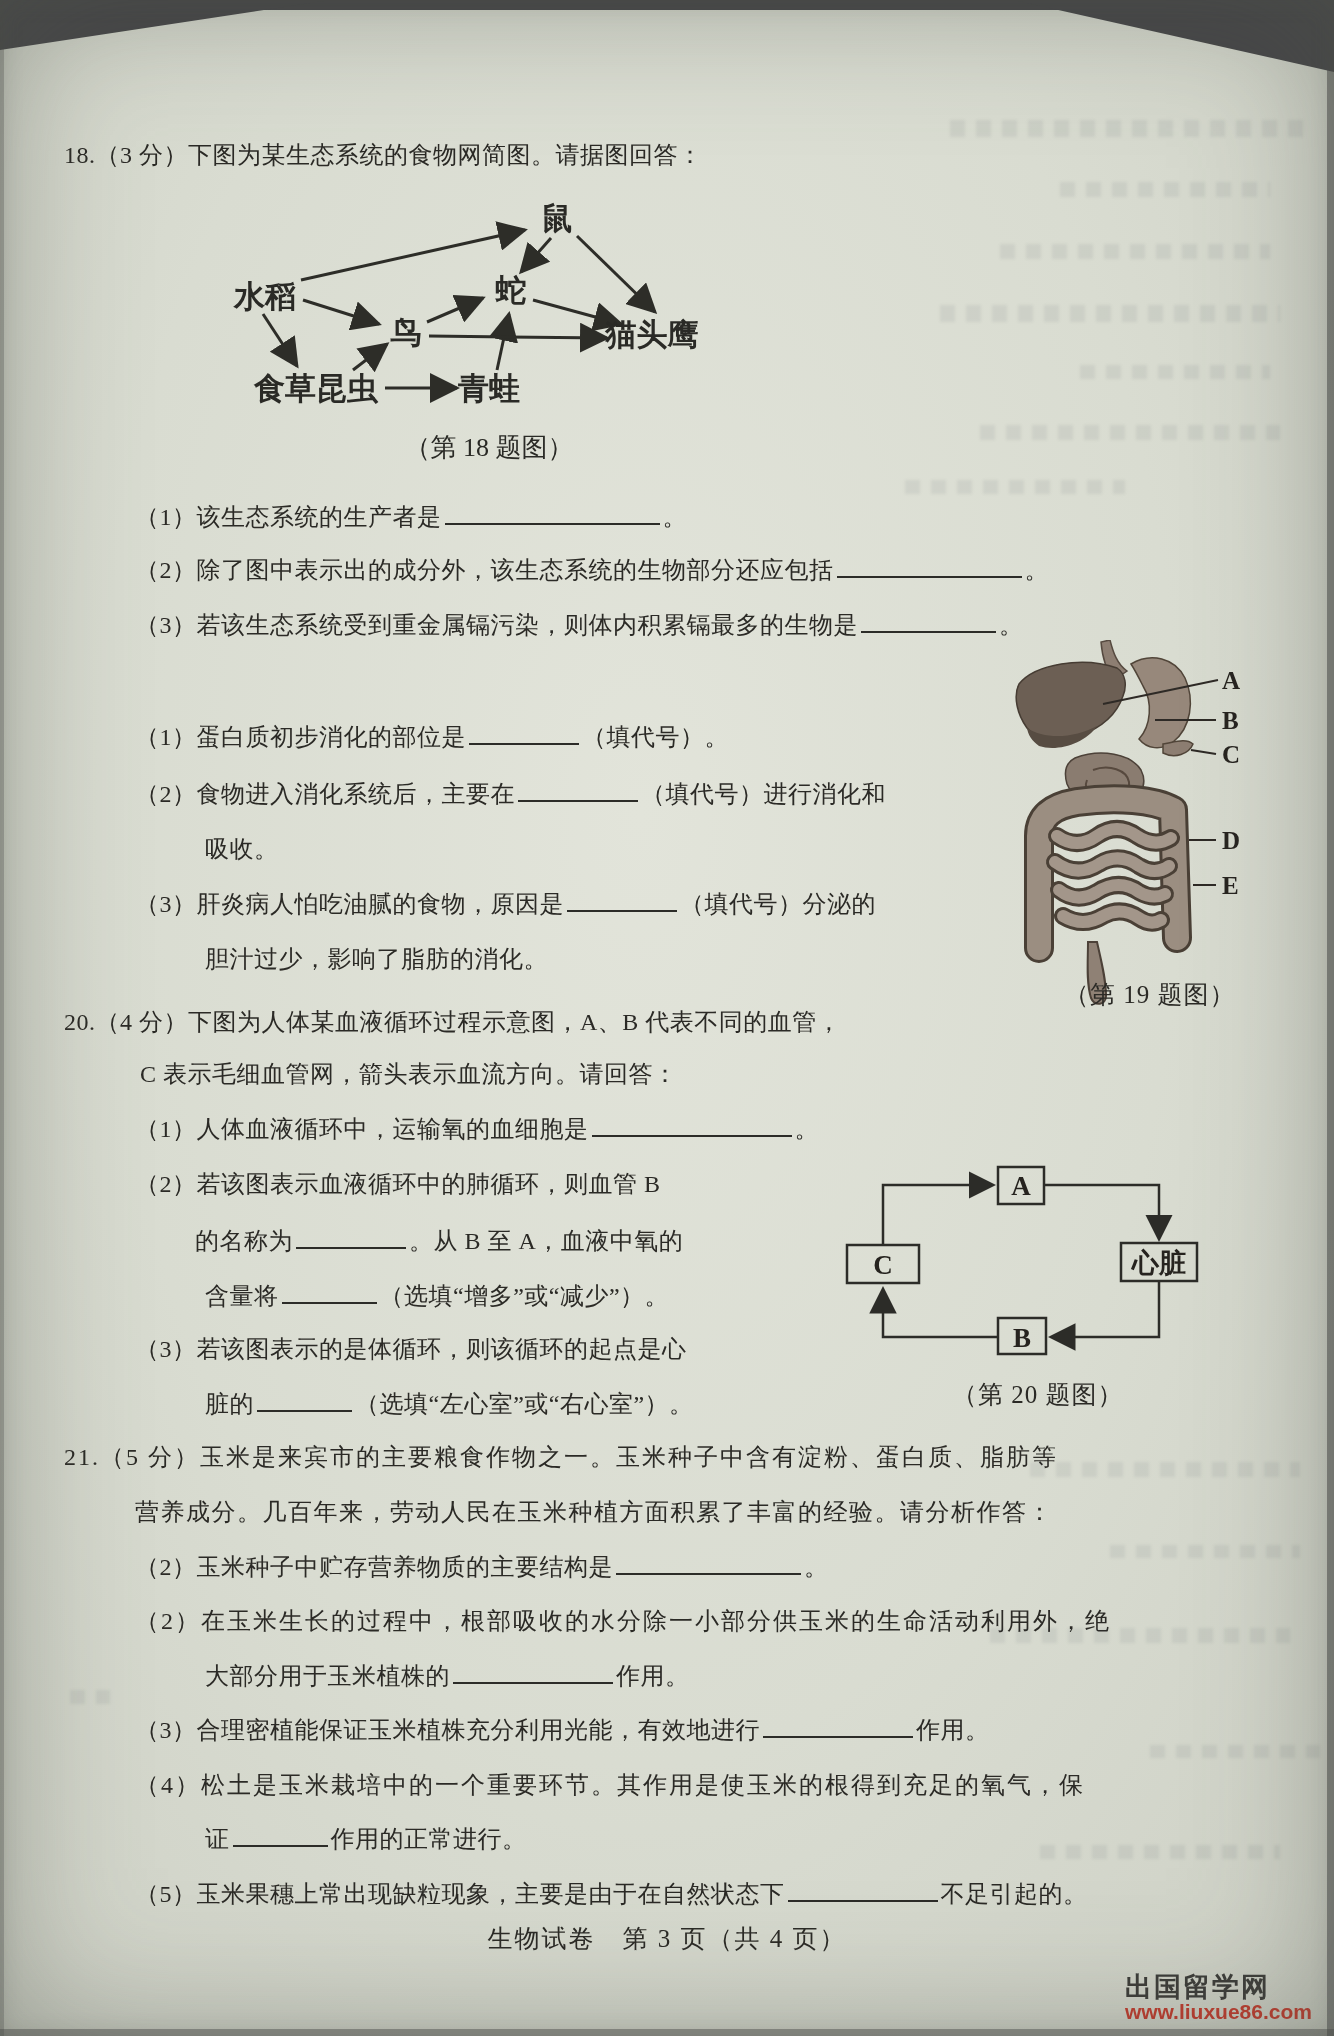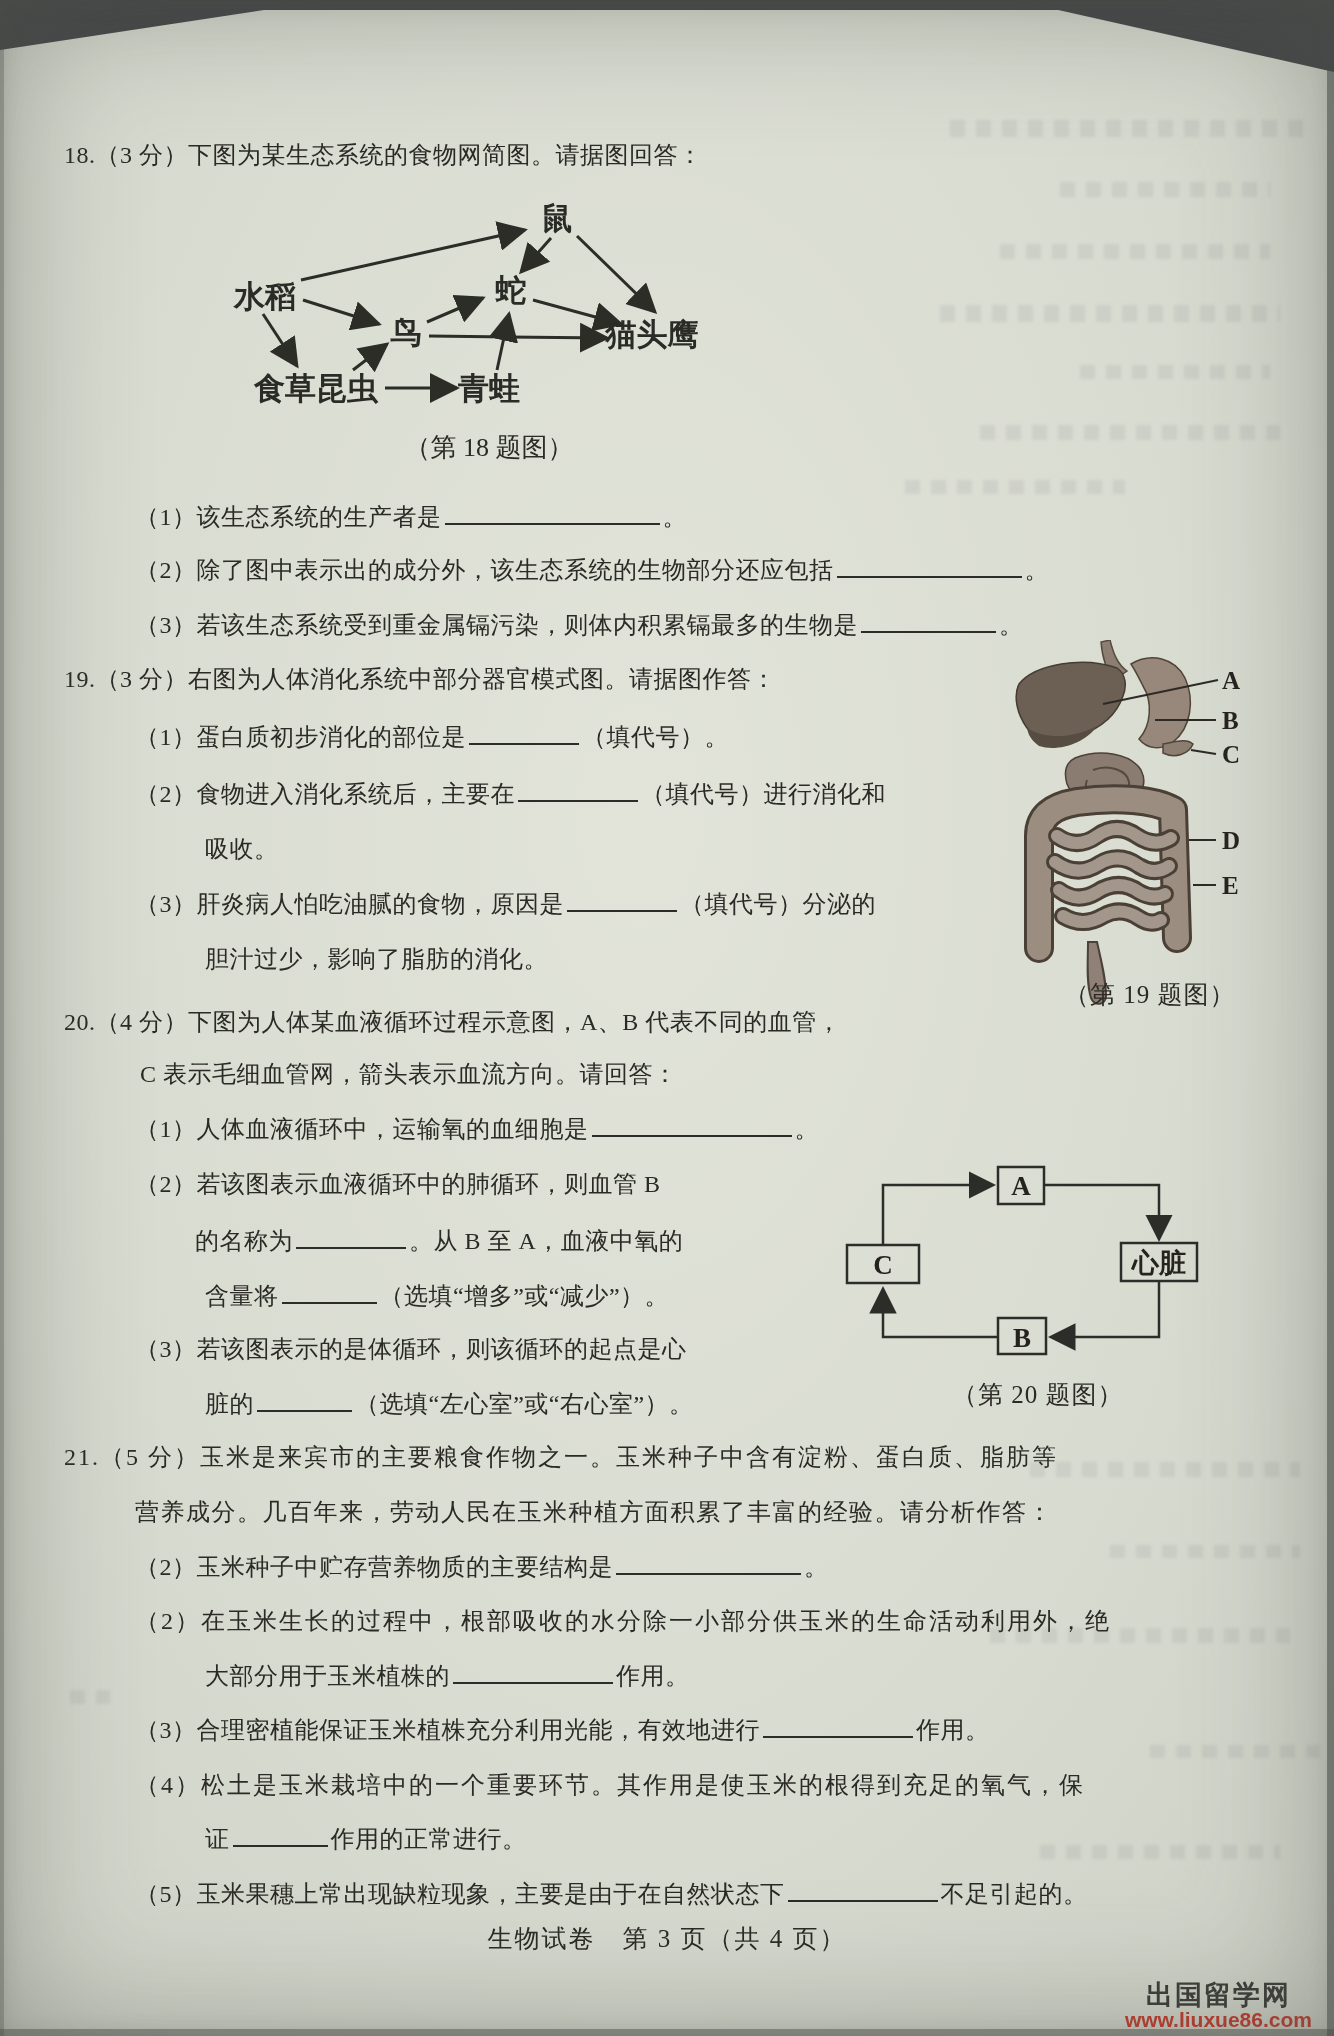--- a/index.html
+++ b/index.html
@@ -7,21 +7,21 @@
         background:radial-gradient(ellipse at 48% 40%, #e2e4da 0%, #d9dcd1 55%, #cdd0c5 100%);
         font-family:"Liberation Serif","DejaVu Serif",serif;color:#2b2a26;}
   #page::after{content:"";position:absolute;inset:0;pointer-events:none;
         box-shadow:inset 0 0 140px rgba(80,85,75,.45), inset 0 0 22px rgba(80,85,75,.25);}
   .tl{position:absolute;white-space:nowrap;font-size:24px;letter-spacing:.5px;line-height:34px;}
   .blank{display:inline-block;height:.85em;border-bottom:2.5px solid #2c2c28;margin:0 3px;}.w095{width:95px}.w110{width:110px}.w120{width:120px}
   .w135{width:135px}.w150{width:150px}.w160{width:160px}.w185{width:185px}
   .w200{width:200px}.w215{width:215px}
   .cap{position:absolute;font-size:25px;letter-spacing:1px;white-space:nowrap;}
   .footer{position:absolute;width:100%;text-align:center;font-size:25px;letter-spacing:2px;}
-  .wm{position:absolute;right:22px;bottom:6px;text-align:center;line-height:1.0;}
+  .wm{position:absolute;right:22px;bottom:14px;text-align:left;line-height:1.0;}
   .wm .n{font-size:27px;font-weight:bold;color:#3b3b38;letter-spacing:2px;}
   .wm .u{font-size:21px;font-weight:bold;color:#c23a2c;font-family:"Liberation Sans",sans-serif;}
   svg text{font-family:"Liberation Serif","DejaVu Serif",serif;}
   
   .edge{position:absolute;background:#454547;}
   .tri{position:absolute;background:#454547;}
   .g{position:absolute;opacity:.5;filter:blur(1.6px);
      background:repeating-linear-gradient(90deg, rgba(62,72,82,.17) 0 15px, rgba(62,72,82,0) 15px 26px);}
 </style>
 </head>
@@ -65,21 +65,20 @@
   <div class="tl" style="top:500px;left:135px">
     <span>（1）该生态系统的生产者是</span><span class="blank w215"></span><span>。</span>
   </div>
   <div class="tl" style="top:553px;left:135px">
     <span>（2）除了图中表示出的成分外，该生态系统的生物部分还应包括</span><span class="blank w185"></span><span>。</span>
   </div>
   <div class="tl" style="top:608px;left:135px">
     <span>（3）若该生态系统受到重金属镉污染，则体内积累镉最多的生物是</span><span class="blank w135"></span><span>。</span>
   </div>
 
-  <div class="tl" style="top:662px;left:64px"><span>19.（3 分）右图为人体消化系统中部分器官模式图。请据图作答：</span></div>
   <div class="tl" style="top:720px;left:135px">
     <span>（1）蛋白质初步消化的部位是</span><span class="blank w110"></span><span>（填代号）。</span>
   </div>
   <div class="tl" style="top:777px;left:135px">
     <span>（2）食物进入消化系统后，主要在</span><span class="blank w120"></span><span>（填代号）进行消化和</span>
   </div>
   <div class="tl" style="top:832px;left:205px"><span>吸收。</span></div>
   <div class="tl" style="top:887px;left:135px">
     <span>（3）肝炎病人怕吃油腻的食物，原因是</span><span class="blank w110"></span><span>（填代号）分泌的</span>
   </div>

